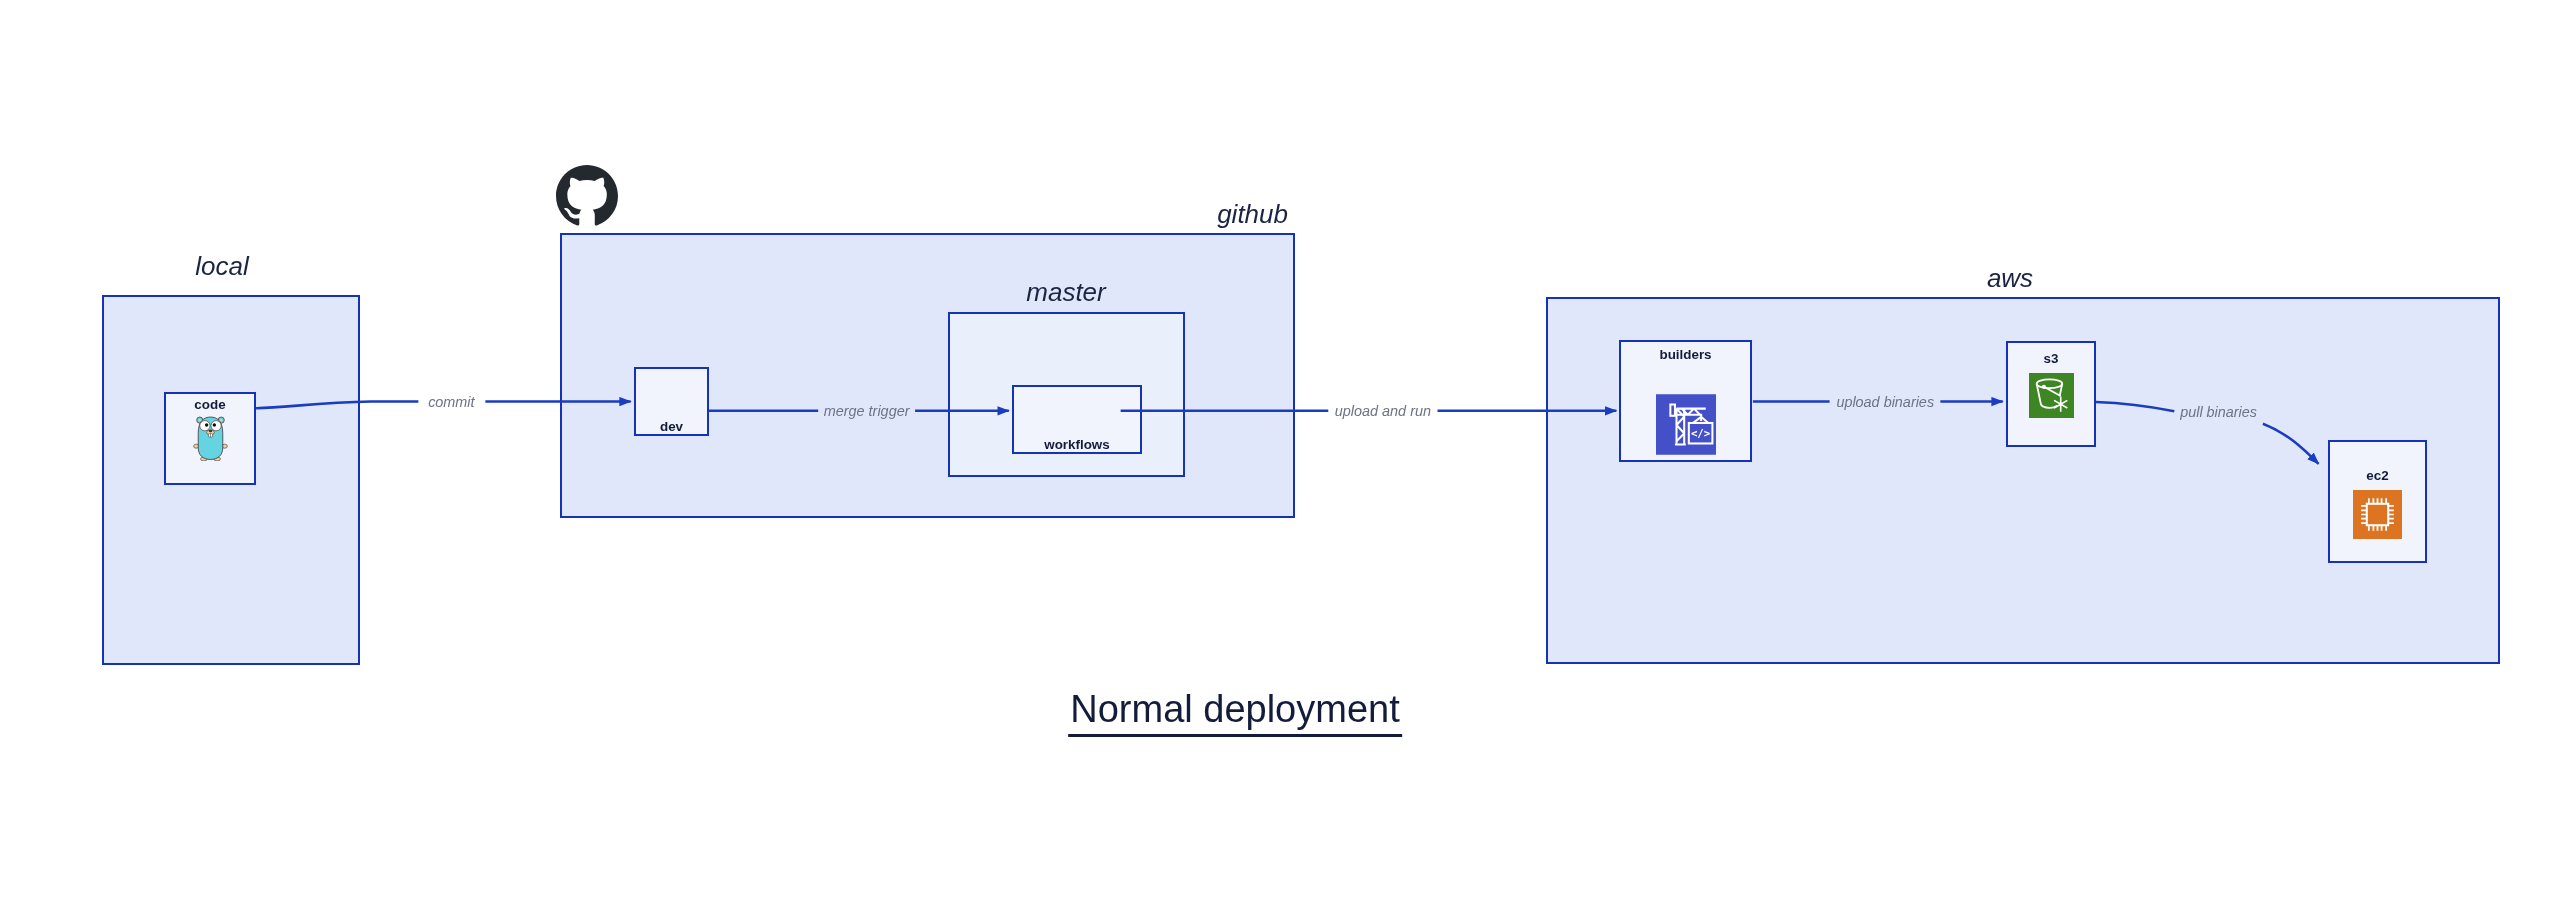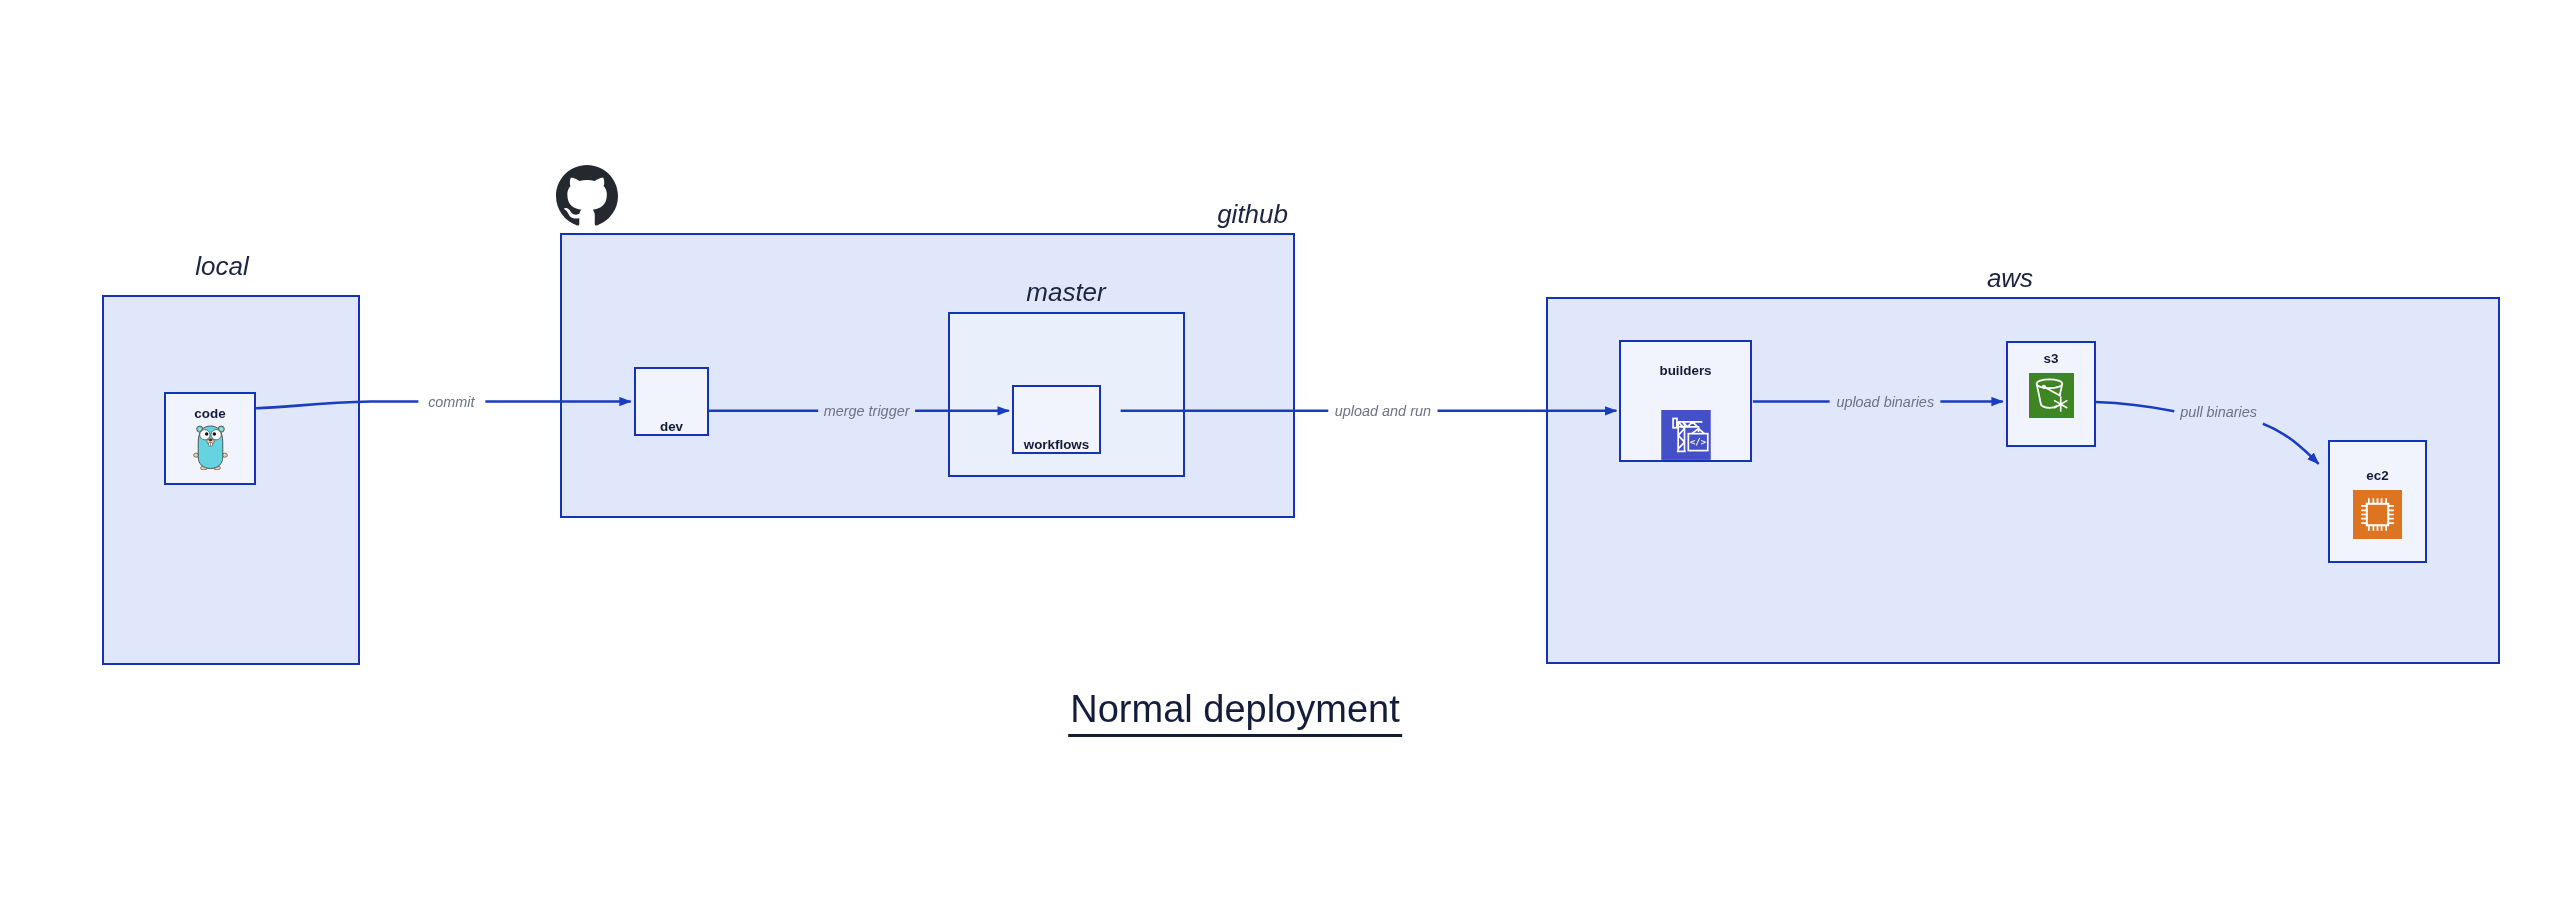--- a/index.html
+++ b/index.html
@@ -45,21 +45,21 @@
   <div class="container inner" style="left:948px;top:312px;width:237px;height:165px;"></div>
   <div class="container-label" style="left:1066px;top:277px;transform:translateX(-50%);">master</div>
 
   <div class="container" style="left:1546px;top:297px;width:954px;height:367px;"></div>
   <div class="container-label" style="left:1988px;top:263px;transform:translateX(-50%);margin-left:22px;">aws</div>
 
   <svg class="octocat" width="62" height="62" viewBox="0 0 16 16">
     <path fill="#24292f" fill-rule="evenodd" d="M8 0C3.58 0 0 3.58 0 8c0 3.54 2.29 6.53 5.47 7.59.4.07.55-.17.55-.38 0-.19-.01-.82-.01-1.49-2.01.37-2.53-.49-2.69-.94-.09-.23-.48-.94-.82-1.13-.28-.15-.68-.52-.01-.53.63-.01 1.08.58 1.23.82.72 1.21 1.87.87 2.33.66.07-.52.28-.87.51-1.07-1.78-.2-3.64-.89-3.64-3.95 0-.87.31-1.59.82-2.15-.08-.2-.36-1.02.08-2.12 0 0 .67-.21 2.2.82.64-.18 1.32-.27 2-.27s1.36.09 2 .27c1.53-1.04 2.2-.82 2.2-.82.44 1.1.16 1.92.08 2.12.51.56.82 1.27.82 2.15 0 3.07-1.87 3.75-3.65 3.95.29.25.54.73.54 1.48 0 1.07-.01 1.93-.01 2.2 0 .21.15.46.55.38A8.01 8.01 0 0 0 16 8c0-4.42-3.58-8-8-8z"></path>
   </svg>
 
-  <div class="node" style="left:164px;top:392px;width:92px;height:93px;padding-top:12px;">
+  <div class="node" style="left:164px;top:392px;width:92px;height:93px;padding-top:3px;">
     <div class="node-label">code</div>
     <svg class="icon-tile" width="39" height="46" viewBox="0 0 76 90" style="margin-top:3.1px;">
       <circle cx="17" cy="10" r="6" fill="#66d3e0" stroke="#39393a" stroke-width="1.5"></circle>
       <circle cx="59" cy="10" r="6" fill="#66d3e0" stroke="#39393a" stroke-width="1.5"></circle>
       <circle cx="17" cy="10" r="2.3" fill="#f2cfa4"></circle>
       <circle cx="59" cy="10" r="2.3" fill="#f2cfa4"></circle>
       <ellipse cx="10" cy="61" rx="5" ry="4" fill="#f2cfa4" stroke="#39393a" stroke-width="1.2"></ellipse>
       <ellipse cx="66" cy="61" rx="5" ry="4" fill="#f2cfa4" stroke="#39393a" stroke-width="1.2"></ellipse>
       <ellipse cx="25" cy="86" rx="6.5" ry="3.8" fill="#f2cfa4" stroke="#39393a" stroke-width="1.2"></ellipse>
       <ellipse cx="51" cy="86" rx="6.5" ry="3.8" fill="#f2cfa4" stroke="#39393a" stroke-width="1.2"></ellipse>
@@ -72,25 +72,25 @@
       <ellipse cx="38" cy="31.5" rx="3.6" ry="2.4" fill="#3a3a3a"></ellipse>
       <rect x="34" y="36.5" width="8" height="6.5" rx="1.5" fill="#ffffff" stroke="#39393a" stroke-width="1.1"></rect>
       <line x1="38" y1="36.5" x2="38" y2="43" stroke="#39393a" stroke-width="1"></line>
     </svg>
   </div>
 
   <div class="node centered" style="left:634px;top:367px;width:75px;height:69px;">
     <div class="node-label">dev</div>
   </div>
 
-  <div class="node centered" style="left:1012px;top:385px;width:89px;height:69px;">
+  <div class="node centered" style="left:1012px;top:385px;width:130px;height:69px;">
     <div class="node-label">workflows</div>
   </div>
 
-  <div class="node" style="left:1619px;top:340px;width:133px;height:122px;padding-top:21px;gap:28px;">
+  <div class="node" style="left:1619px;top:340px;width:133px;height:122px;padding-top:5px;gap:28px;">
     <div class="node-label">builders</div>
     <svg class="icon-tile" width="60" height="61" viewBox="0 0 117 118" style="margin-top:4.1px;">
       <rect x="0" y="0" width="117" height="118" fill="#4450c8"></rect>
       <g stroke="#ffffff" stroke-width="4" fill="none">
         <rect x="28" y="20" width="9" height="22"></rect>
         <path d="M40 28 L40 98 M55 28 L55 98 M40 28 L55 44 M55 44 L40 60 M40 60 L55 76 M55 76 L40 92 M37 98 L58 98"></path>
         <path d="M40 28 L97 28 M40 40 L90 40 M50 28 L62 40 M62 40 L74 28 M74 28 L86 40"></path>
         <path d="M88 40 L88 52 M72 56 L88 44 L102 56"></path>
         <rect x="64" y="56" width="46" height="40"></rect>
       </g>

